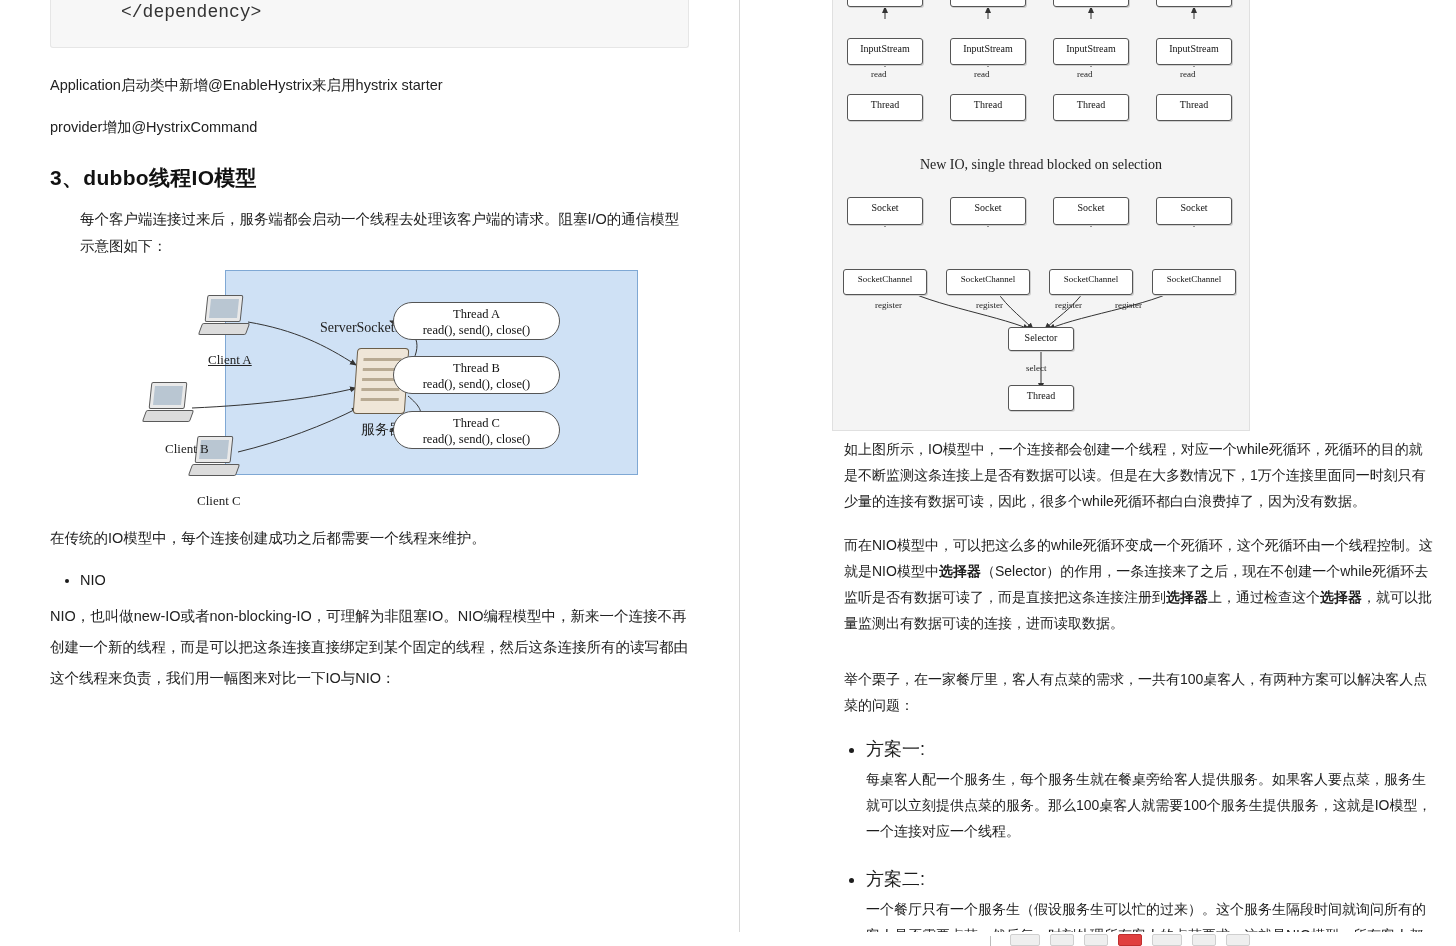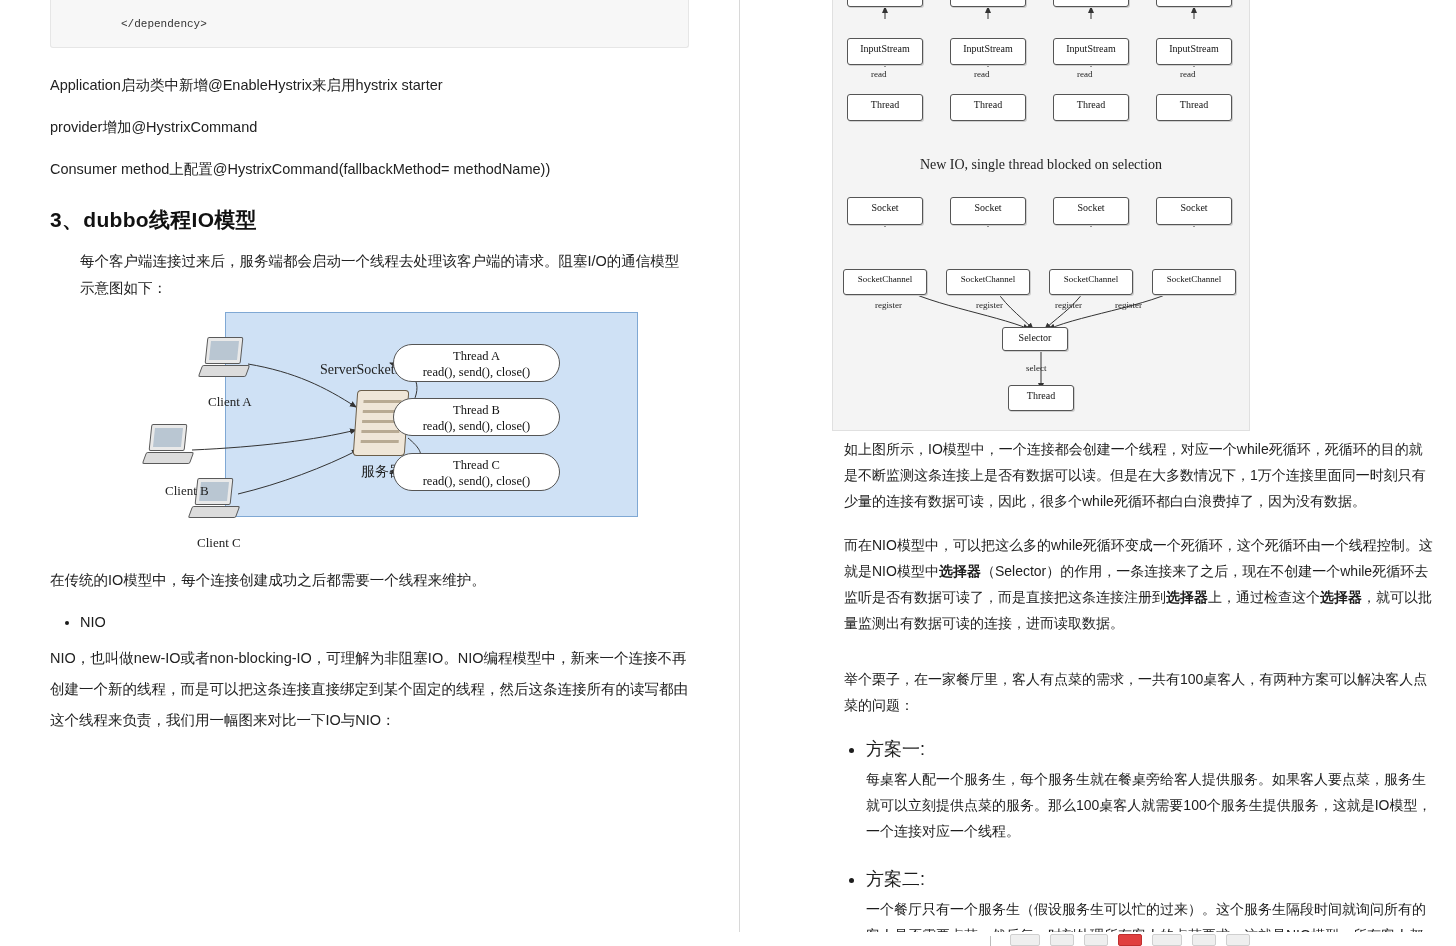--- a/index.html
+++ b/index.html
@@ -47,25 +47,24 @@
     border: 1px solid #e6e6e6;
     border-top: none;
     border-radius: 0 0 3px 3px;
     height: 48px;
     padding: 0 0 0 0;
     position: relative;
     overflow: hidden;
   }
   .code-line {
     font-family: "Liberation Mono", monospace;
-    font-size: 11px;
+    font-size: 18px;
     color: #333;
     padding-left: 70px;
     line-height: 24px;
-    margin-top: 12px;
   }
 
   p.body {
     font-size: 14.5px;
     line-height: 30px;
     margin: 0 0 12px 0;
     color: #222;
   }
 
   h3.section {
@@ -107,21 +106,21 @@
     border: 1px solid #7fa8d4;
   }
   .bio-label {
     position: absolute;
     font-family: "Liberation Serif", serif;
     font-size: 13px;
     color: #222;
   }
   .bio-srvsock { left: 240px; top: 50px; font-size: 14px; }
   .bio-server { left: 281px; top: 151px; font-size: 14px; }
-  .bio-clientA { left: 128px; top: 82px; font-family: "Liberation Serif", serif; }
+  .bio-clientA { left: 128px; top: 82px; font-family: "Liberation Serif", serif; text-decoration: underline; }
   .bio-clientB { left: 77px; top: 171px; margin-left: 8px; }
   .bio-clientC { left: 117px; top: 223px; }
 
   .thread-box {
     position: absolute;
     width: 167px; height: 38px;
     background: #ffffff;
     border: 1px solid #555;
     border-radius: 19px;
     text-align: center;
@@ -255,21 +254,20 @@
 <div class="page">
 
   <div class="col-left">
 
     <div class="code-block">
       <div class="code-line">&lt;/dependency&gt;</div>
     </div>
 
     <p class="body">Application启动类中新增@EnableHystrix来启用hystrix starter</p>
     <p class="body">provider增加@HystrixCommand</p>
-    <p class="body">Consumer method上配置@HystrixCommand(fallbackMethod= methodName))</p>
 
     <h3 class="section">3、dubbo线程IO模型</h3>
 
     <div class="sub-text">每个客户端连接过来后，服务端都会启动一个线程去处理该客户端的请求。阻塞I/O的通信模型示意图如下：</div>
 
     <div class="fig-bio">
       <div class="bio-panel"></div>
 
       <svg class="arrow-svg" viewBox="0 0 588 235">
         <defs>
@@ -402,21 +400,21 @@
       <div class="rbox" style="left:10px; top:310px; width:84px; height:26px; font-size:9px;">SocketChannel</div>
       <div class="rbox" style="left:113px; top:310px; width:84px; height:26px; font-size:9px;">SocketChannel</div>
       <div class="rbox" style="left:216px; top:310px; width:84px; height:26px; font-size:9px;">SocketChannel</div>
       <div class="rbox" style="left:319px; top:310px; width:84px; height:26px; font-size:9px;">SocketChannel</div>
 
       <div class="edge-label" style="left:42px; top:341px;">register</div>
       <div class="edge-label" style="left:143px; top:341px;">register</div>
       <div class="edge-label" style="left:222px; top:341px;">register</div>
       <div class="edge-label" style="left:282px; top:341px;">register</div>
 
-      <div class="rbox" style="left:169px; top:368px; width:66px; height:24px;">Selector</div>
+      <div class="rbox" style="left:175px; top:368px; width:66px; height:24px;">Selector</div>
       <div class="edge-label" style="left:193px; top:404px;">select</div>
       <div class="rbox" style="left:175px; top:426px; width:66px; height:26px;">Thread</div>
     </div>
 
     <div class="rt-body" style="top:436px;">
       <p>如上图所示，IO模型中，一个连接都会创建一个线程，对应一个while死循环，死循环的目的就是不断监测这条连接上是否有数据可以读。但是在大多数情况下，1万个连接里面同一时刻只有少量的连接有数据可读，因此，很多个while死循环都白白浪费掉了，因为没有数据。</p>
       <p>而在NIO模型中，可以把这么多的while死循环变成一个死循环，这个死循环由一个线程控制。这就是NIO模型中<b>选择器</b>（Selector）的作用，一条连接来了之后，现在不创建一个while死循环去监听是否有数据可读了，而是直接把这条连接注册到<b>选择器</b>上，通过检查这个<b>选择器</b>，就可以批量监测出有数据可读的连接，进而读取数据。</p>
       <p style="margin-top:30px">举个栗子，在一家餐厅里，客人有点菜的需求，一共有100桌客人，有两种方案可以解决客人点菜的问题：</p>
 
       <ul class="r-bullets">

